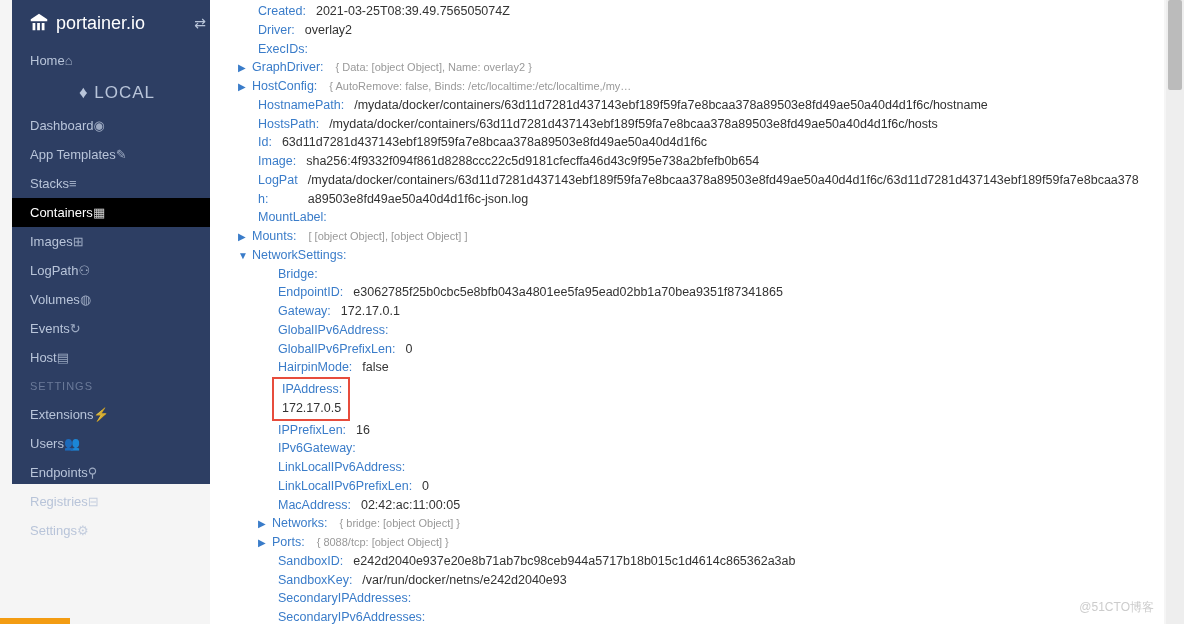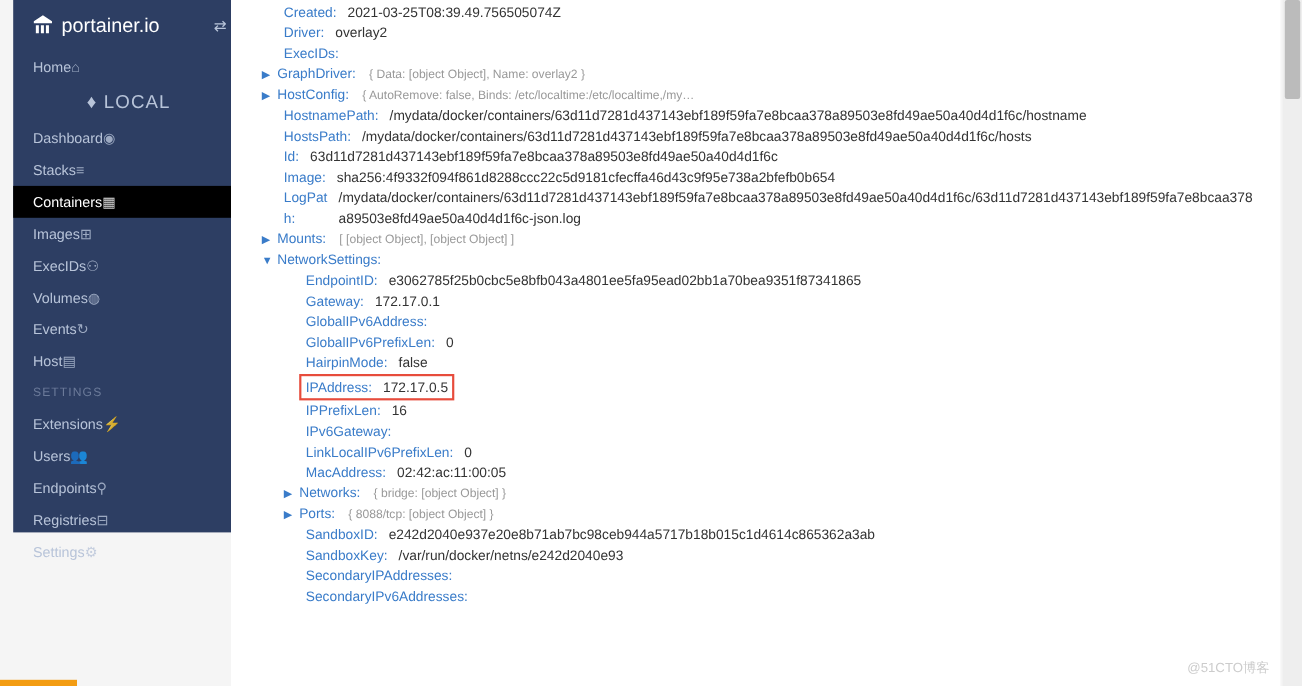--- a/index.html
+++ b/index.html
@@ -20,21 +20,21 @@
 .content { position: absolute; left: 210px; top: 0; right: 20px; bottom: 0; background: #fff; overflow-y: auto; padding: 2px 20px 20px 28px; }
 .row { display: flex; align-items: baseline; line-height: 1.5; font-size: 12.5px; white-space: nowrap; }
 .row.wrap { white-space: normal; word-break: break-all; }
 .indent1 { margin-left: 20px; }
 .indent2 { margin-left: 40px; }
 .key { color: #3a7cc9; font-weight: 500; margin-right: 6px; }
 .val { color: #333; margin-left: 4px; }
 .meta { color: #999; font-size: 11px; margin-left: 6px; }
 .tri { color: #3a7cc9; font-size: 10px; margin-right: 4px; display: inline-block; width: 10px; }
 .tri.down { transform: none; }
-.highlight { border: 2px solid #e74c3c; padding: 1px 4px; display: inline-flex; align-items: baseline; margin-left: -6px; }
+.highlight { border: 2px solid #e74c3c; padding: 1px 4px; display: inline-flex; align-items: baseline; margin-left: -6px; flex-direction: column; }
 
 .scrollbar { position: absolute; right: 0; top: 0; width: 18px; height: 624px; background: #eee; }
 .scrollbar-thumb { position: absolute; top: 0; right: 2px; width: 14px; height: 90px; background: #bbb; border-radius: 2px; }
 .watermark { position: absolute; right: 30px; bottom: 8px; color: #ccc; font-size: 12px; }
 .orange-bar { position: absolute; left: 0; bottom: 0; width: 70px; height: 6px; background: #f39c12; }
 </style>
 </head>
 <body>
 
 <div class="sidebar">
@@ -55,33 +55,37 @@
       <span class="nav-icon">⌂</span>
     </div>
   <div class="nav-item local">
       <span><span>♦</span> <span>LOCAL</span></span>
     </div>
   <div class="nav-item">
       <span>Dashboard</span>
       <span class="nav-icon">◉</span>
     </div>
   <div class="nav-item">
+      <span>App Templates</span>
+      <span class="nav-icon">✎</span>
+    </div>
+  <div class="nav-item">
       <span>Stacks</span>
       <span class="nav-icon">≡</span>
     </div>
   <div class="nav-item active">
       <span>Containers</span>
       <span class="nav-icon">▦</span>
     </div>
   <div class="nav-item">
       <span>Images</span>
       <span class="nav-icon">⊞</span>
     </div>
   <div class="nav-item">
-      <span>ExecIDs</span>
+      <span>LogPath</span>
       <span class="nav-icon">⚇</span>
     </div>
   <div class="nav-item">
       <span>Volumes</span>
       <span class="nav-icon">◍</span>
     </div>
   <div class="nav-item">
       <span>Events</span>
       <span class="nav-icon">↻</span>
     </div>
@@ -149,28 +153,34 @@
       <span class="val">63d11d7281d437143ebf189f59fa7e8bcaa378a89503e8fd49ae50a40d4d1f6c</span>
     </div>
   <div class="row indent1 wrap">
       <span class="key">Image:</span>
       <span class="val">sha256:4f9332f094f861d8288ccc22c5d9181cfecffa46d43c9f95e738a2bfefb0b654</span>
     </div>
   <div class="row indent1 wrap">
       <span class="key">LogPath:</span>
       <span class="val">/mydata/docker/containers/63d11d7281d437143ebf189f59fa7e8bcaa378a89503e8fd49ae50a40d4d1f6c/63d11d7281d437143ebf189f59fa7e8bcaa378a89503e8fd49ae50a40d4d1f6c-json.log</span>
     </div>
+  <div class="row indent1">
+      <span class="key">MountLabel:</span>
+    </div>
   <div class="row">
       <span class="tri">▶</span>
       <span class="key">Mounts:</span>
       <span class="meta">[ [object Object], [object Object] ]</span>
     </div>
   <div class="row">
       <span class="tri down">▼</span>
       <span class="key">NetworkSettings:</span>
+    </div>
+  <div class="row indent2">
+      <span class="key">Bridge:</span>
     </div>
   <div class="row indent2 wrap">
       <span class="key">EndpointID:</span>
       <span class="val">e3062785f25b0cbc5e8bfb043a4801ee5fa95ead02bb1a70bea9351f87341865</span>
     </div>
   <div class="row indent2">
       <span class="key">Gateway:</span>
       <span class="val">172.17.0.1</span>
     </div>
   <div class="row indent2">
@@ -191,20 +201,23 @@
       </span>
     </div>
   <div class="row indent2">
       <span class="key">IPPrefixLen:</span>
       <span class="val">16</span>
     </div>
   <div class="row indent2">
       <span class="key">IPv6Gateway:</span>
     </div>
   <div class="row indent2">
+      <span class="key">LinkLocalIPv6Address:</span>
+    </div>
+  <div class="row indent2">
       <span class="key">LinkLocalIPv6PrefixLen:</span>
       <span class="val">0</span>
     </div>
   <div class="row indent2">
       <span class="key">MacAddress:</span>
       <span class="val">02:42:ac:11:00:05</span>
     </div>
   <div class="row indent1">
       <span class="tri">▶</span>
       <span class="key">Networks:</span>

